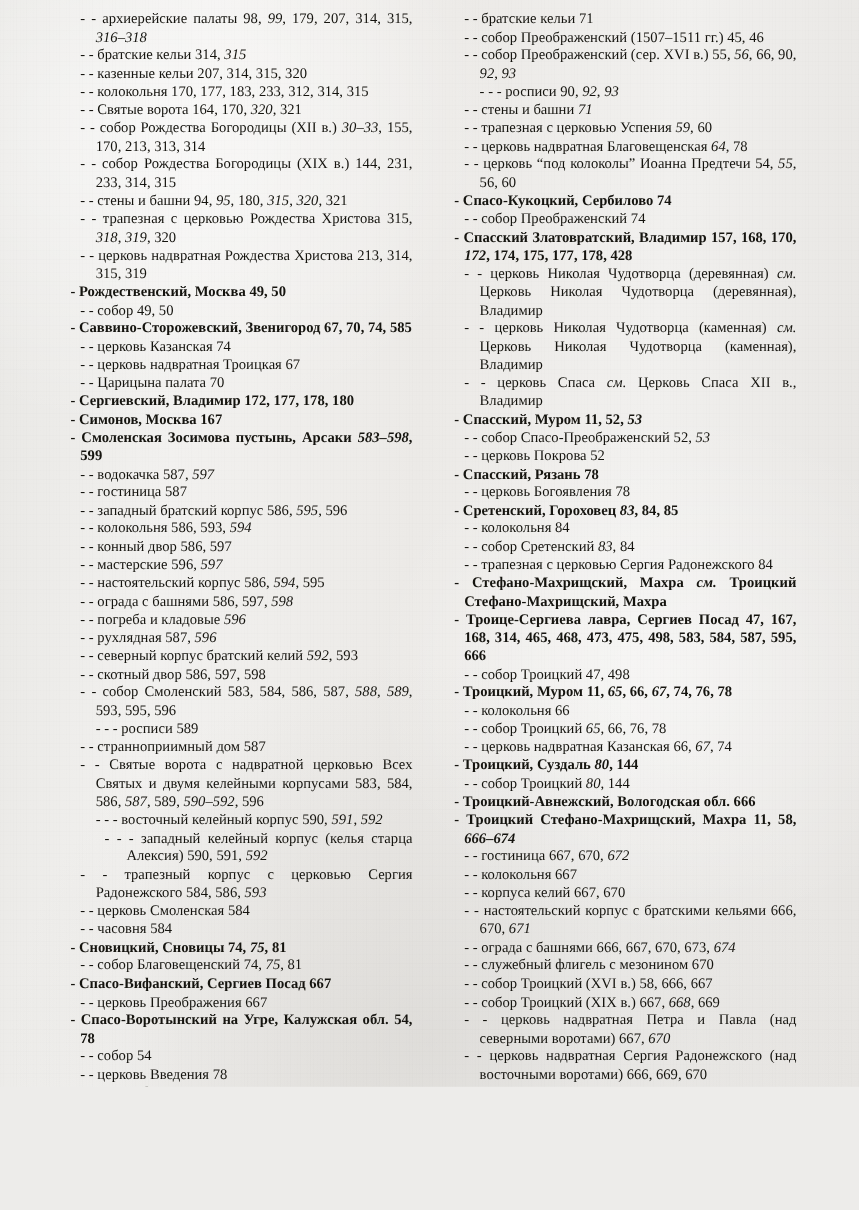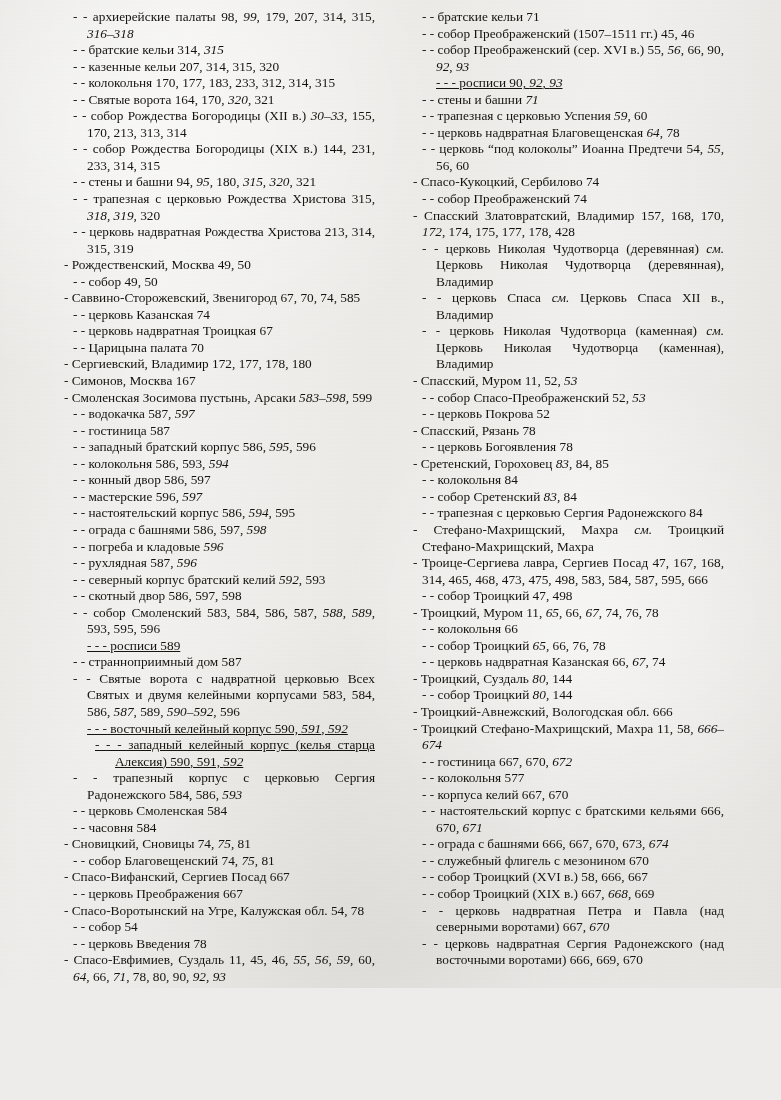--- a/index.html
+++ b/index.html
@@ -49,23 +49,23 @@
   }
   .entry {
     font-size: 13.3px;
     line-height: 16.55px;
     text-align: justify;
     text-justify: inter-word;
     margin: 0;
     hyphens: manual;
   }
   
-  .lvl0 { padding-left: 9px;  text-indent: -9px; }
+  .lvl0 { padding-left: 9px;  text-indent: -9px; font-weight: bold; }
   .lvl1 { padding-left: 23px; text-indent: -14px; }
-  .lvl2 { padding-left: 37px; text-indent: -14px; text-decoration: underline; }
+  .lvl2 { padding-left: 37px; text-indent: -14px; }
   .lvl2.deep { padding-left: 51px; text-indent: -20px; }
   .it { font-style: italic; }
   .nowrap-last > :last-child { white-space: nowrap; }
   
   .ragged { text-align: left; }
 </style>
 </head>
 <body>
 
 <div class="page">
@@ -134,22 +134,22 @@
       <p class="entry lvl1">- - собор Преображенский (сер. XVI в.) 55, <span class="it">56</span>, 66, 90, <span class="it">92</span>, <span class="it">93</span></p>
       <p class="entry lvl2 ragged">- - - росписи 90, <span class="it">92</span>, <span class="it">93</span></p>
       <p class="entry lvl1 ragged">- - стены и башни <span class="it">71</span></p>
       <p class="entry lvl1 ragged">- - трапезная с церковью Успения <span class="it">59</span>, 60</p>
       <p class="entry lvl1 ragged">- - церковь надвратная Благовещенская <span class="it">64</span>, 78</p>
       <p class="entry lvl1">- - церковь “под колоколы” Иоанна Предтечи 54, <span class="it">55</span>, 56, 60</p>
       <p class="entry lvl0 ragged">- Спасо-Кукоцкий, Сербилово 74</p>
       <p class="entry lvl1 ragged">- - собор Преображенский 74</p>
       <p class="entry lvl0">- Спасский Златовратский, Владимир 157, 168, 170, <span class="it">172</span>, 174, 175, 177, 178, 428</p>
       <p class="entry lvl1">- - церковь Николая Чудотворца (деревянная) <span class="it">см.</span> Церковь Николая Чудотворца (деревянная), Владимир</p>
+      <p class="entry lvl1">- - церковь Николая Чудотворца (каменная) <span class="it">см.</span> Церковь Николая Чудотворца (каменная), Владимир</p>
       <p class="entry lvl1">- - церковь Спаса <span class="it">см.</span> Церковь Спаса XII в., Владимир</p>
-      <p class="entry lvl1">- - церковь Николая Чудотворца (каменная) <span class="it">см.</span> Церковь Николая Чудотворца (каменная), Владимир</p>
       <p class="entry lvl0 ragged">- Спасский, Муром 11, 52, <span class="it">53</span></p>
       <p class="entry lvl1 ragged">- - собор Спасо-Преображенский 52, <span class="it">53</span></p>
       <p class="entry lvl1 ragged">- - церковь Покрова 52</p>
       <p class="entry lvl0 ragged">- Спасский, Рязань 78</p>
       <p class="entry lvl1 ragged">- - церковь Богоявления 78</p>
       <p class="entry lvl0 ragged">- Сретенский, Гороховец <span class="it">83</span>, 84, 85</p>
       <p class="entry lvl1 ragged">- - колокольня 84</p>
       <p class="entry lvl1 ragged">- - собор Сретенский <span class="it">83</span>, 84</p>
       <p class="entry lvl1">- - трапезная с церковью Сергия Радонежского 84</p>
       <p class="entry lvl0">- Стефано-Махрищский, Махра <span class="it">см.</span> Троицкий Стефано-Махрищский, Махра</p>
@@ -157,21 +157,21 @@
       <p class="entry lvl1 ragged">- - собор Троицкий 47, 498</p>
       <p class="entry lvl0 ragged">- Троицкий, Муром 11, <span class="it">65</span>, 66, <span class="it">67</span>, 74, 76, 78</p>
       <p class="entry lvl1 ragged">- - колокольня 66</p>
       <p class="entry lvl1 ragged">- - собор Троицкий <span class="it">65</span>, 66, 76, 78</p>
       <p class="entry lvl1 ragged">- - церковь надвратная Казанская 66, <span class="it">67</span>, 74</p>
       <p class="entry lvl0 ragged">- Троицкий, Суздаль <span class="it">80</span>, 144</p>
       <p class="entry lvl1 ragged">- - собор Троицкий <span class="it">80</span>, 144</p>
       <p class="entry lvl0 ragged">- Троицкий-Авнежский, Вологодская обл. 666</p>
       <p class="entry lvl0">- Троицкий Стефано-Махрищский, Махра 11, 58, <span class="it">666–674</span></p>
       <p class="entry lvl1 ragged">- - гостиница 667, 670, <span class="it">672</span></p>
-      <p class="entry lvl1 ragged">- - колокольня 577</p>
+      <p class="entry lvl1 ragged">- - колокольня 667</p>
       <p class="entry lvl1 ragged">- - корпуса келий 667, 670</p>
       <p class="entry lvl1">- - настоятельский корпус с братскими кельями 666, 670, <span class="it">671</span></p>
       <p class="entry lvl1 ragged">- - ограда с башнями 666, 667, 670, 673, <span class="it">674</span></p>
       <p class="entry lvl1 ragged">- - служебный флигель с мезонином 670</p>
       <p class="entry lvl1 ragged">- - собор Троицкий (XVI в.) 58, 666, 667</p>
       <p class="entry lvl1 ragged">- - собор Троицкий (XIX в.) 667, <span class="it">668</span>, 669</p>
       <p class="entry lvl1">- - церковь надвратная Петра и Павла (над северными воротами) 667, <span class="it">670</span></p>
       <p class="entry lvl1">- - церковь надвратная Сергия Радонежского (над восточными воротами) 666, 669, 670</p>
 
     </div>

